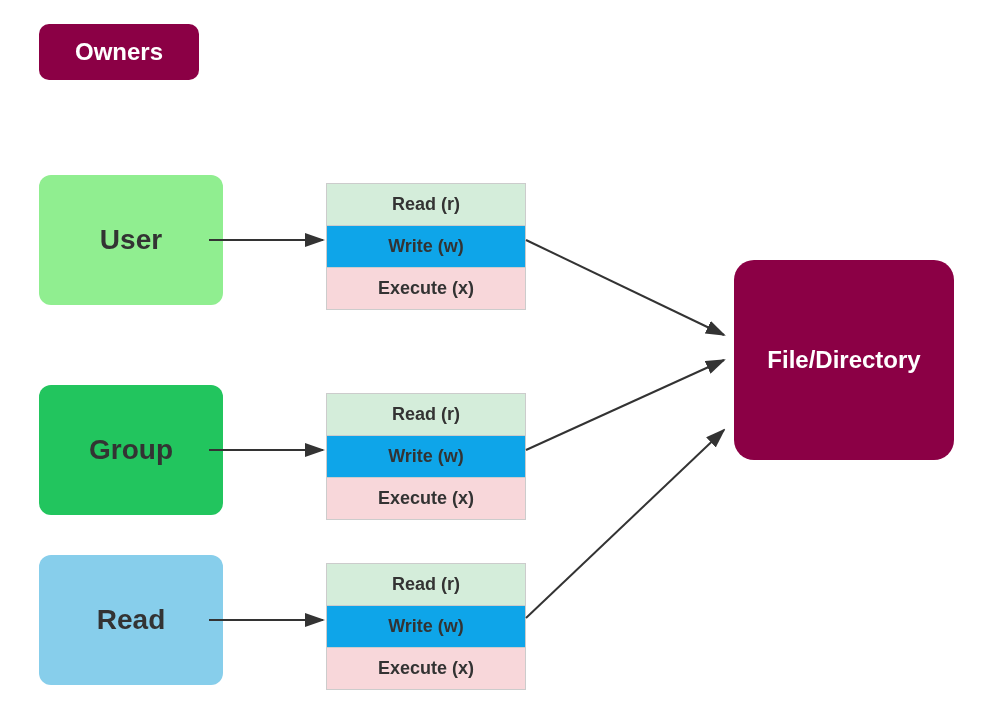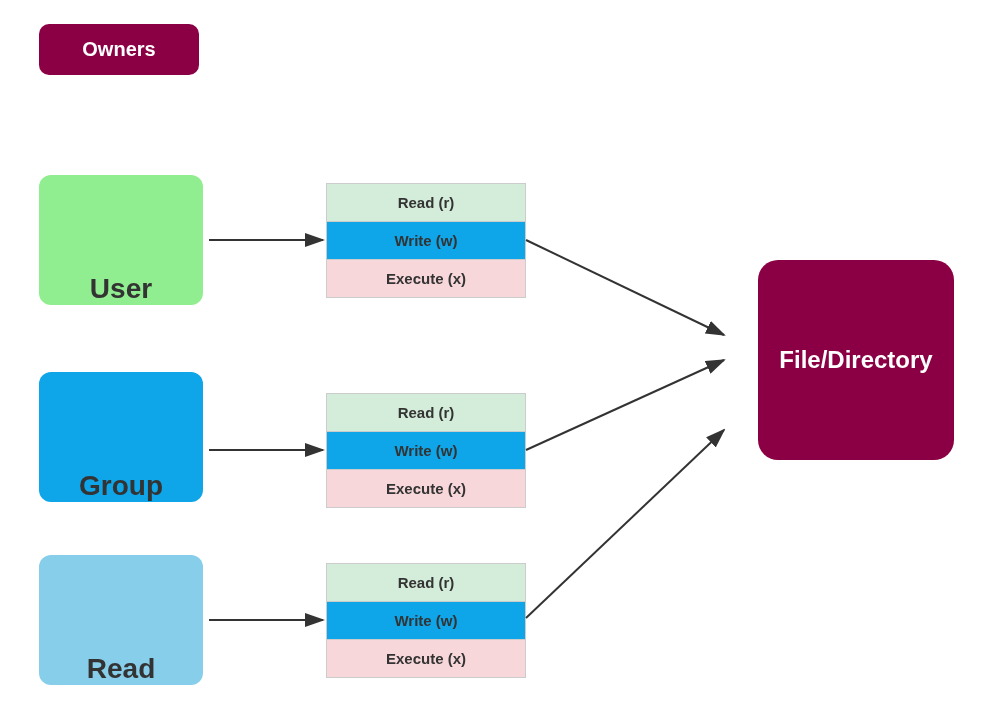--- a/index.html
+++ b/index.html
@@ -18,84 +18,84 @@
       position: absolute;
       top: 24px;
       left: 39px;
       gap: 160px;
     }
 
     .header-box {
       background: #8B0045;
       color: #fff;
       font-weight: bold;
-      font-size: 20px;
+      font-size: 24px;
       padding: 14px 30px;
       border-radius: 10px;
       text-align: center;
     }
 
     .owners-box {
       min-width: 160px;
     }
 
     .permissions-box {
       min-width: 200px;
     }
 
     
     .owner-node {
       position: absolute;
       border-radius: 12px;
       display: flex;
-      align-items: flex-end;
+      align-items: center;
       justify-content: center;
       font-size: 28px;
       font-weight: bold;
       color: #333;
-      width: 164px;
+      width: 184px;
       height: 130px;
       left: 39px;
     }
 
     .user-node { background: #90EE90; top: 175px; }
-    .group-node { background: #0ea5e9; top: 372px; }
+    .group-node { background: #22c55e; top: 385px; }
     .other-node { background: #87CEEB; top: 555px; }
 
     
     .perm-group {
       position: absolute;
       left: 326px;
       width: 200px;
       border: 1px solid #ccc;
     }
 
     .perm-user { top: 183px; }
     .perm-group-box { top: 393px; }
     .perm-other { top: 563px; }
 
     .perm-row {
       padding: 10px 0;
       text-align: center;
-      font-size: 15px;
+      font-size: 18px;
       font-weight: bold;
       border-bottom: 1px solid #ccc;
       color: #333;
     }
     .perm-row:last-child { border-bottom: none; }
     .perm-read { background: #d4edda; }
     .perm-write { background: #0ea5e9; }
     .perm-execute { background: #f8d7da; }
 
     
     .file-dir-box {
       position: absolute;
       right: 30px;
       top: 260px;
-      width: 196px;
+      width: 220px;
       height: 200px;
       background: #8B0045;
       border-radius: 20px;
       display: flex;
       align-items: center;
       justify-content: center;
       color: #fff;
       font-size: 24px;
       font-weight: bold;
       text-align: center;

